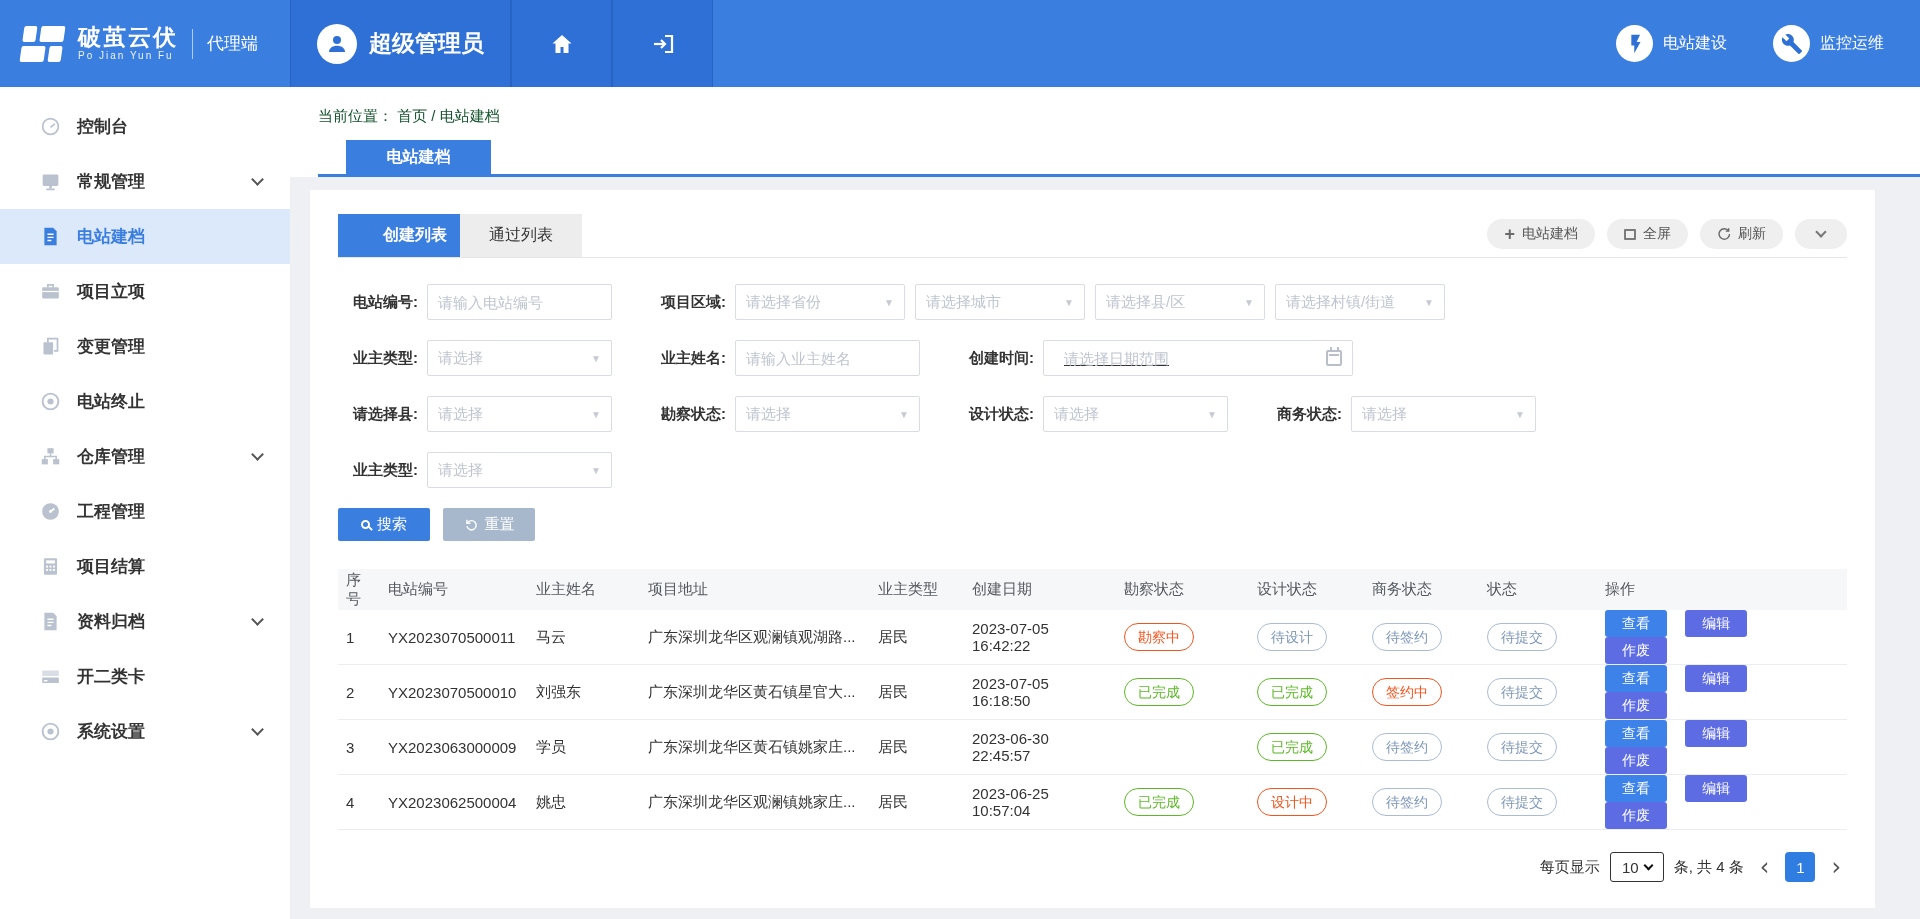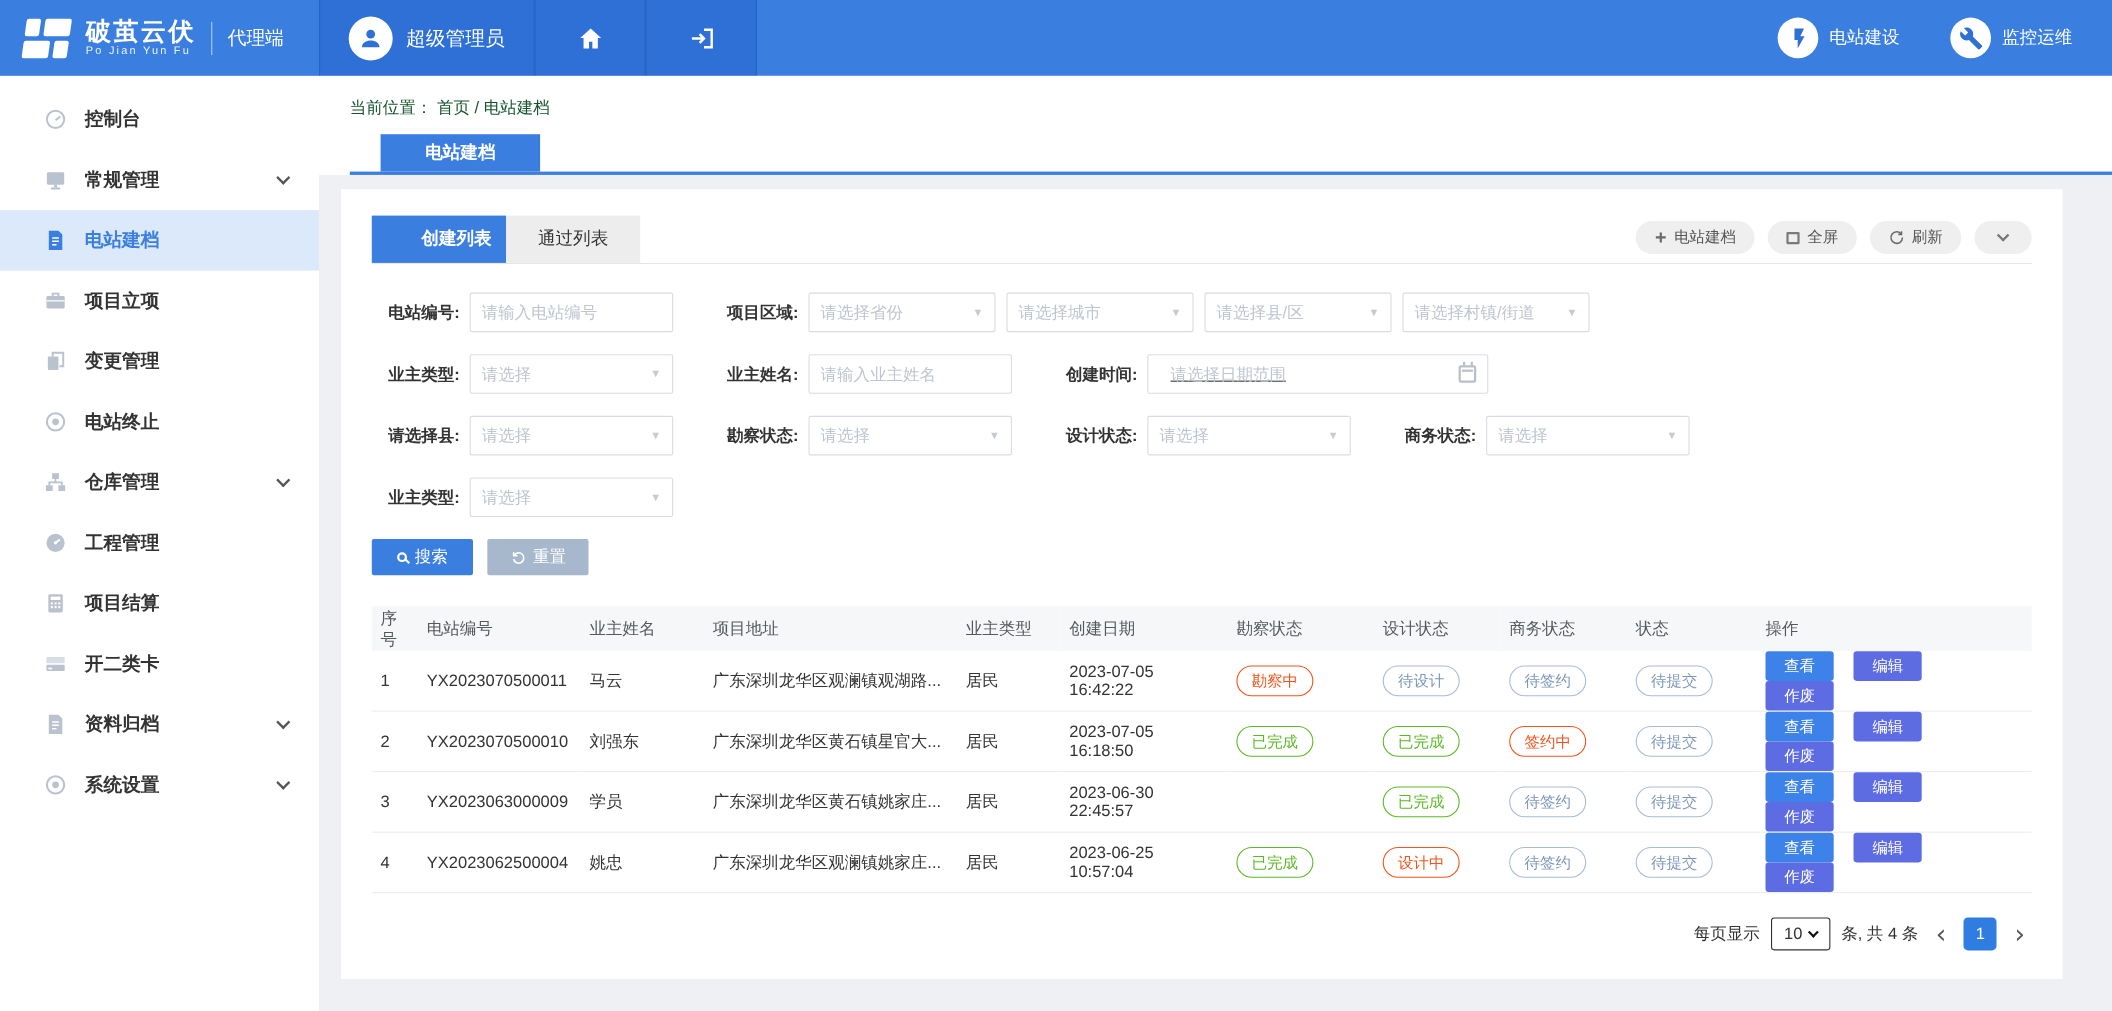--- a/index.html
+++ b/index.html
@@ -1,36 +1,36 @@
 <!DOCTYPE html>
 <html><head>
 <meta charset="utf-8">
 <style>
   * { margin:0; padding:0; box-sizing:border-box; }
   html,body { width:1920px; height:919px; overflow:hidden; font-family:"Liberation Sans","DejaVu Sans",sans-serif; background:#eef0f4; }
 
   
-  .topbar { display:flex; height:69px; background:#3a7ee0; color:#fff; align-items:stretch; }
+  .topbar { display:flex; height:87px; background:#3a7ee0; color:#fff; align-items:stretch; }
   .brand { width:290px; display:flex; align-items:center; padding-left:22px; }
   .logo-mark { position:relative; width:44px; height:40px; margin-right:12px; transform:skewX(-8deg); }
   .lm { position:absolute; background:#fff; border-radius:2px; }
   .lm.a { left:0;   top:2px;  width:13px; height:16px; }
   .lm.b { left:17px;top:2px;  width:24px; height:16px; }
   .lm.c { left:0;   top:22px; width:24px; height:16px; }
   .lm.d { left:28px;top:22px; width:13px; height:16px; }
   .brand-text { line-height:1.05; }
   .brand-title { font-size:23px; font-weight:bold; letter-spacing:2px; }
   .brand-sub { font-size:10px; letter-spacing:2px; opacity:.9; margin-top:2px; }
   .brand-sep { width:1px; height:30px; background:rgba(255,255,255,.6); margin:0 14px; }
   .brand-portal { font-size:17px; }
   .hblock { background:#2e70d6; display:flex; align-items:center; justify-content:center; border-left:1px solid #2763c4; border-right:1px solid #2763c4; cursor:pointer; }
   .hblock.user { padding:0 26px; gap:12px; }
   .avatar { width:40px; height:40px; border-radius:50%; background:#fff; display:flex; align-items:center; justify-content:center; }
   .avatar svg { width:24px; height:24px; fill:#2e70d6; }
-  .hname { font-size:18px; }
+  .hname { font-size:23px;font-weight:bold; }
   .hblock.square { width:101px; }
   .hblock svg.hicon { width:24px; height:24px; }
   .topbar-spacer { flex:1; }
   .top-features { display:flex; align-items:center; gap:46px; margin-right:36px; }
   .feature { display:flex; align-items:center; gap:10px; cursor:pointer; }
   .fcircle { width:37px; height:37px; border-radius:50%; background:#fff; display:flex; align-items:center; justify-content:center; }
   .fcircle svg { width:22px; height:22px; fill:#2e70d6; }
   .flabel-top { font-size:16px; }
 
   
@@ -264,34 +264,34 @@
             <rect x="7" y="14.8" width="2.2" height="2.2"></rect>
             <rect x="10.9" y="14.8" width="2.2" height="2.2"></rect>
             <rect x="14.8" y="14.8" width="2.2" height="2.2"></rect>
           </g>
         </svg>
       <span class="slabel">项目结算</span>
     </div>
 
     <div class="side-item">
       <svg viewBox="0 0 24 24">
+          <path d="M5 2h10l4 4v16H5z" fill="currentColor"></path>
+          <path d="M8.5 9.5h7M8.5 13h7M8.5 16.5h4.5" stroke="#fff" stroke-width="1.6"></path>
+        </svg>
+      <span class="slabel">资料归档</span>
+      <span class="chev"></span>
+    </div>
+
+    <div class="side-item">
+      <svg viewBox="0 0 24 24">
           <rect x="2.5" y="5" width="19" height="6.5" rx="1" fill="currentColor" opacity=".55"></rect>
           <rect x="2.5" y="13" width="19" height="6.5" rx="1" fill="currentColor"></rect>
           <rect x="4.5" y="16" width="4" height="1.7" fill="#fff"></rect>
         </svg>
       <span class="slabel">开二类卡</span>
-    </div>
-
-    <div class="side-item">
-      <svg viewBox="0 0 24 24">
-          <path d="M5 2h10l4 4v16H5z" fill="currentColor"></path>
-          <path d="M8.5 9.5h7M8.5 13h7M8.5 16.5h4.5" stroke="#fff" stroke-width="1.6"></path>
-        </svg>
-      <span class="slabel">资料归档</span>
-      <span class="chev"></span>
     </div>
 
     <div class="side-item">
       <svg viewBox="0 0 24 24">
           <circle cx="12" cy="12" r="9" fill="none" stroke="currentColor" stroke-width="2.2"></circle>
           <circle cx="12" cy="12" r="3.5" fill="currentColor"></circle>
         </svg>
       <span class="slabel">系统设置</span>
       <span class="chev"></span>
     </div>

